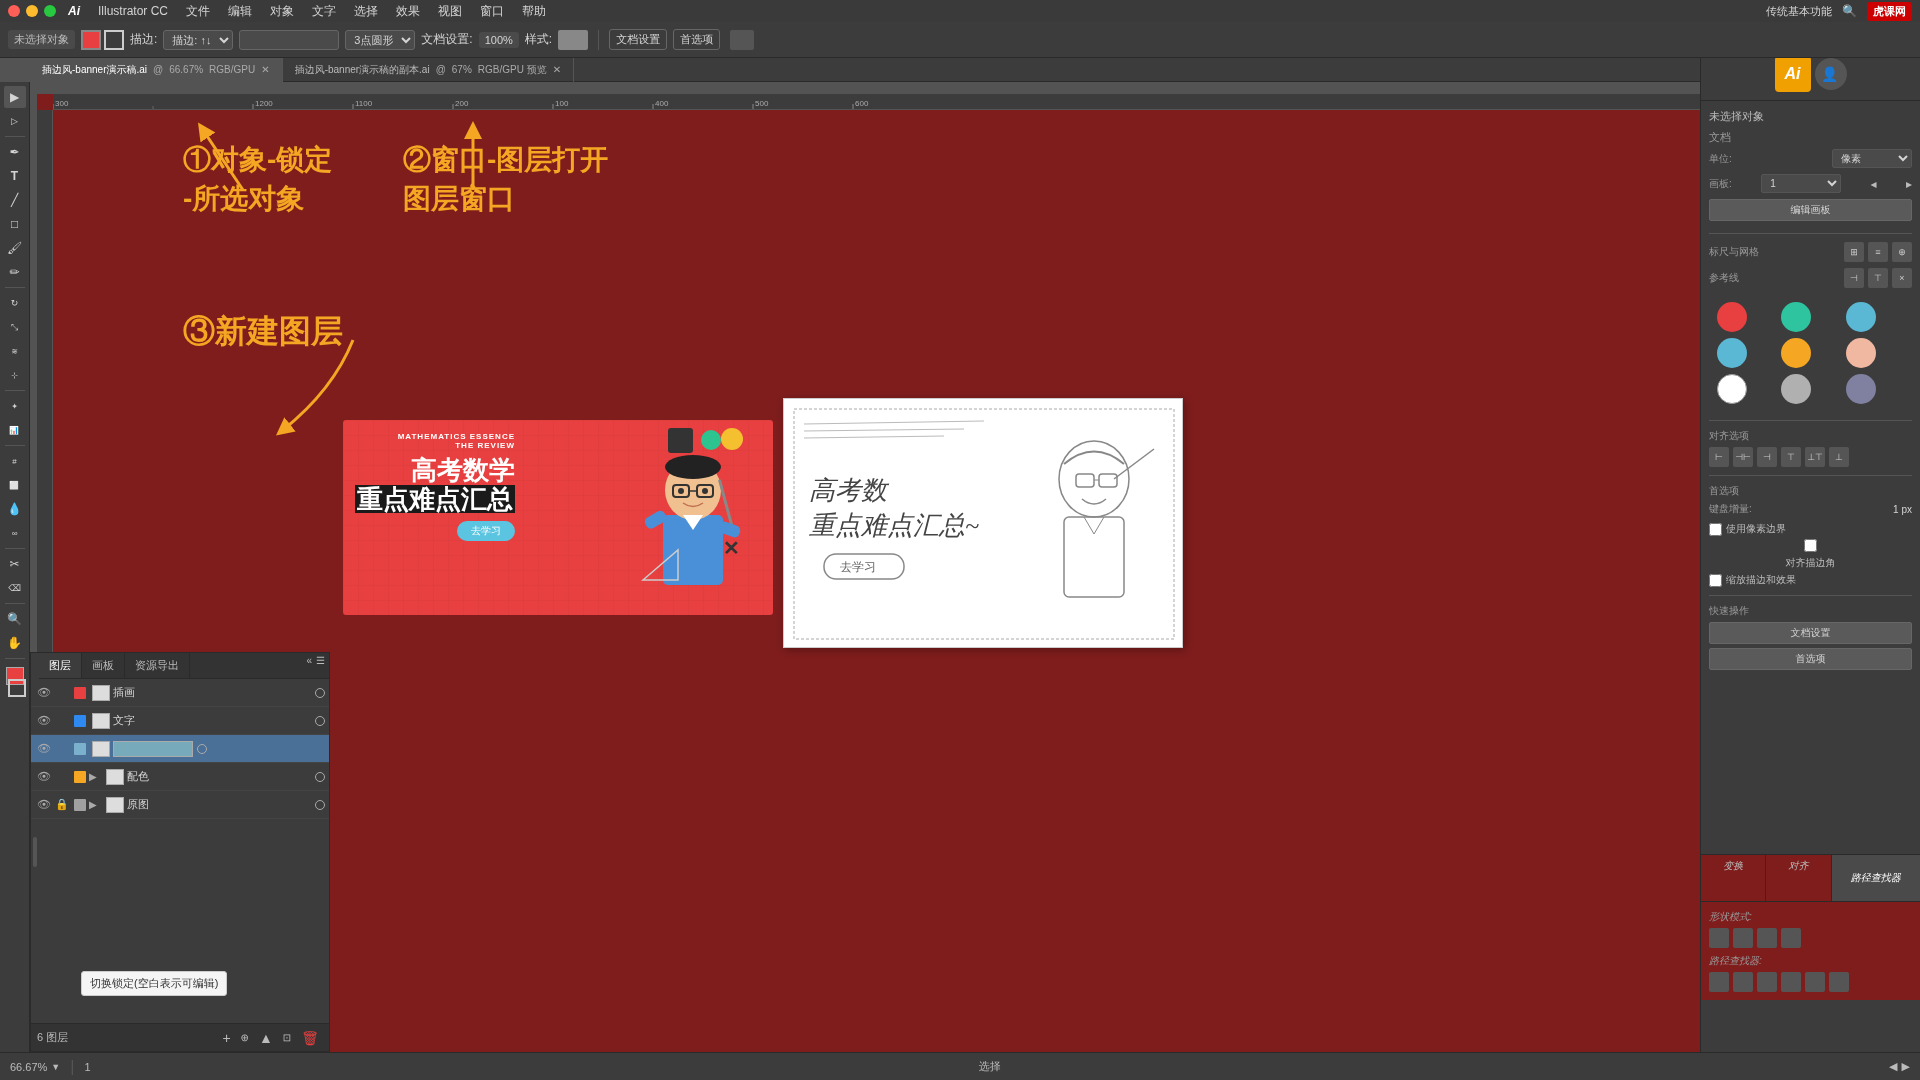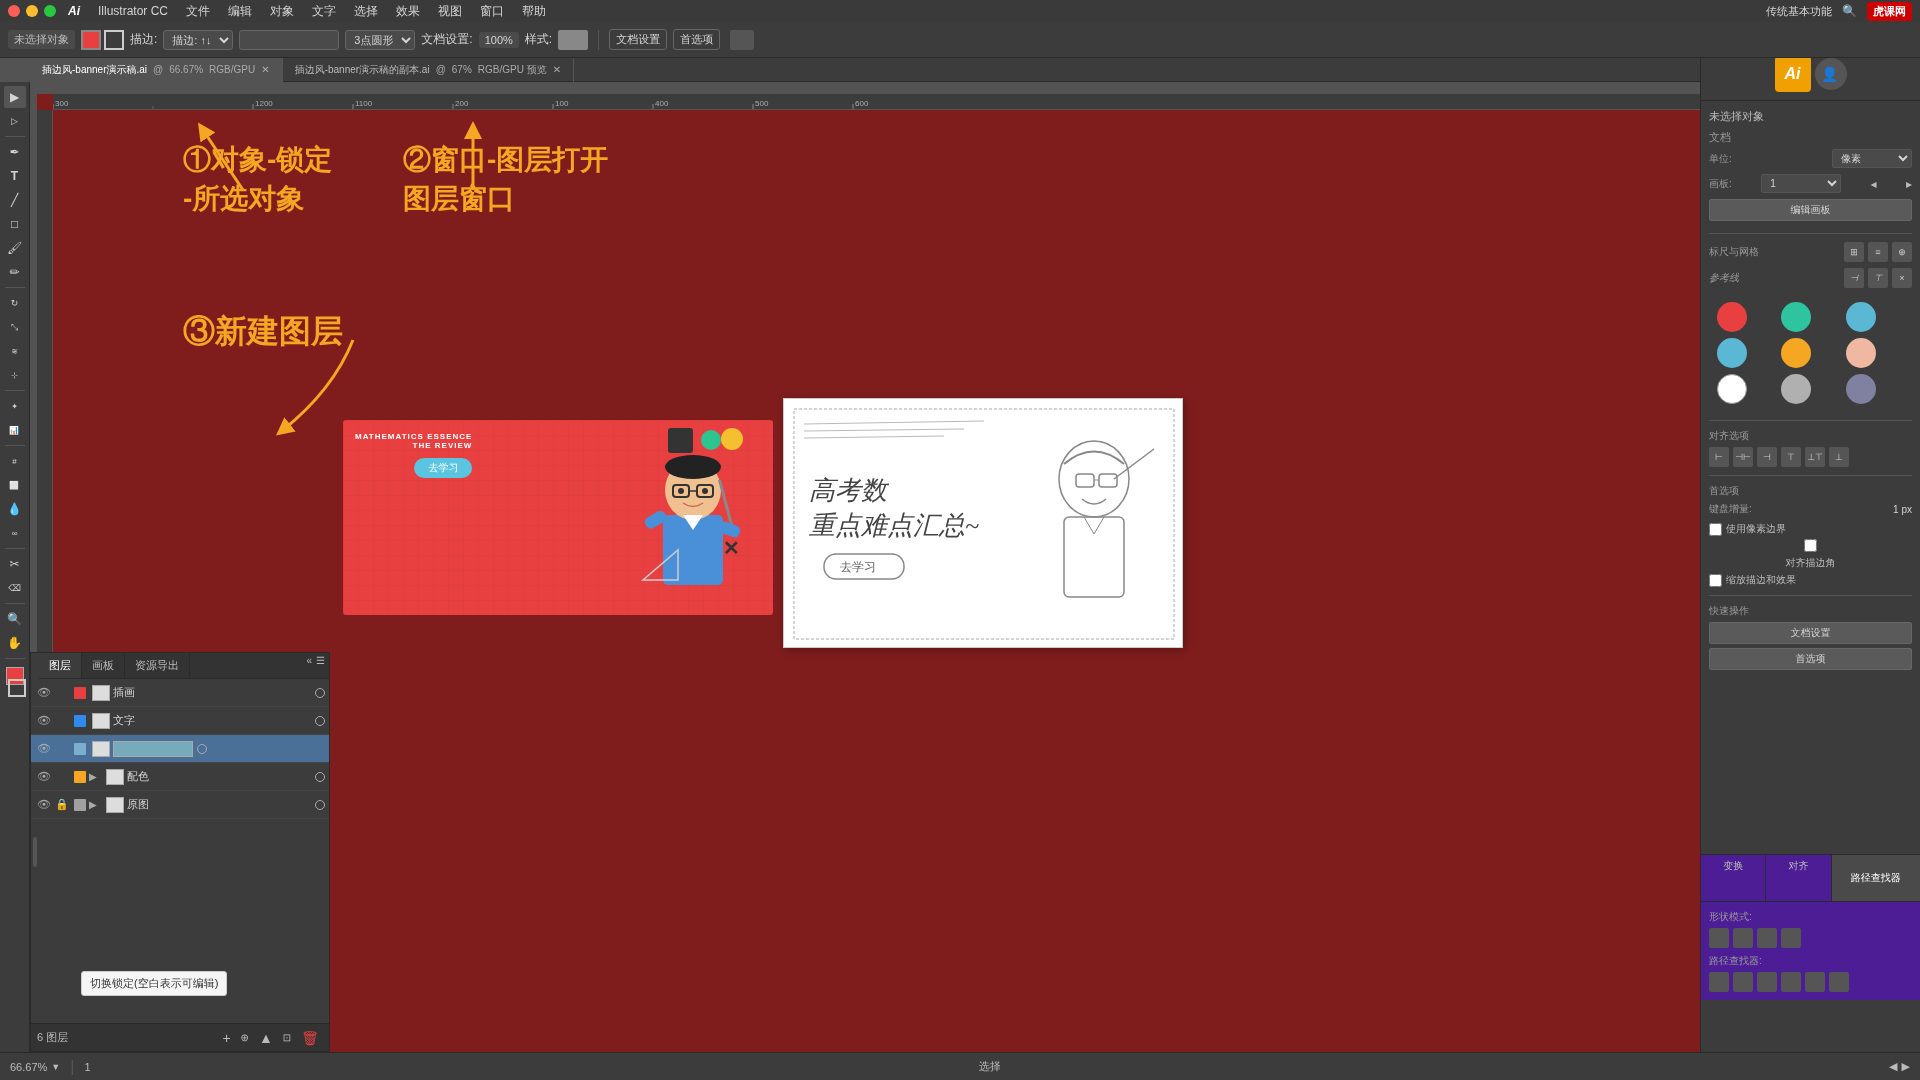--- a/index.html
+++ b/index.html
@@ -326,20 +326,26 @@
           <pattern id="grid" width="15" height="15" patternUnits="userSpaceOnUse">
             <path d="M 15 0 L 0 0 0 15" fill="none" stroke="#000" stroke-width="0.5"></path>
           </pattern>
           <rect width="100%" height="100%" fill="url(#grid)"></rect>
         </svg>
       </div>
 
       <div style="position:absolute;left:12px;top:12px;z-index:2;">
         <div style="color:#fff;font-size:8px;font-weight:bold;letter-spacing:1px;font-family:Arial;">MATHEMATICS ESSENCE</div>
         <div style="color:#fff;font-size:8px;font-weight:bold;letter-spacing:1px;font-family:Arial;">THE REVIEW</div>
+        <div style="color:#fff;font-size:26px;font-weight:bold;font-family:'SimHei',sans-serif;line-height:1.1;margin-top:6px;">
+          <div>高考数学</div>
+          <div style="display:flex;align-items:center;gap:4px;">
+            <span style="background:#1a1a1a;padding:0 2px;">重点难点汇总</span>
+          </div>
+        </div>
         <div style="background:#5bc4e0;color:#fff;font-size:10px;padding:3px 14px;border-radius:12px;display:inline-block;margin-top:8px;font-family:'SimHei',sans-serif;">去学习</div>
       </div>
 
       <div style="position:absolute;right:80px;top:8px;width:25px;height:25px;background:#333;border-radius:3px;"></div>
       <div style="position:absolute;right:52px;top:10px;width:20px;height:20px;background:#2ec490;border-radius:50%;"></div>
       <div style="position:absolute;right:30px;top:8px;width:22px;height:22px;background:#f5c030;border-radius:50%;"></div>
 
       <div style="position:absolute;right:5px;top:5px;width:150px;height:185px;">
         <svg viewBox="0 0 150 185" width="150" height="185">
 
@@ -449,21 +455,21 @@
     <div class="rp-row" style="margin-bottom:6px;">
       <span style="font-size:10px;color:#999;">标尺与网格</span>
       <div class="align-icons">
         <div class="align-icon">⊞</div>
         <div class="align-icon">≡</div>
         <div class="align-icon">⊕</div>
       </div>
     </div>
 
     
-    <div class="rp-row" style="margin-bottom:6px;font-style:italic;">
+    <div class="rp-row" style="margin-bottom:6px;">
       <span style="font-size:10px;color:#999;">参考线</span>
       <div class="align-icons">
         <div class="align-icon">⊣</div>
         <div class="align-icon">⊤</div>
         <div class="align-icon">×</div>
       </div>
     </div>
 
     
     <div class="color-swatches">
@@ -512,21 +518,21 @@
       <span style="font-size:10px;color:#bbb;">缩放描边和效果</span>
     </div>
 
     <div class="rp-divider"></div>
 
     <div style="font-size:10px;color:#999;margin-bottom:4px;">快速操作</div>
     <button class="rp-button full">文档设置</button>
     <button class="rp-button full">首选项</button>
   </div>
 
-  <div style="position:absolute;bottom:80px;left:0;right:0;border-top:1px solid #2a2a2a;background:#4c1d95;">
+  <div style="position:absolute;bottom:80px;left:0;right:0;border-top:1px solid #2a2a2a;background:#7f1d1d;font-style:italic;">
     <div style="display:flex;border-bottom:1px solid #2a2a2a;">
       <div style="flex:1;text-align:center;font-size:10px;color:#bbb;padding:4px;cursor:pointer;border-right:1px solid #2a2a2a;">变换</div>
       <div style="flex:1;text-align:center;font-size:10px;color:#bbb;padding:4px;cursor:pointer;border-right:1px solid #2a2a2a;">对齐</div>
       <div style="flex:1;text-align:center;font-size:10px;color:#fff;padding:16px;cursor:pointer;background:#4a4a4a;">路径查找器</div>
     </div>
     <div style="padding:8px;">
       <div style="font-size:10px;color:#999;margin-bottom:4px;">形状模式:</div>
       <div style="display:flex;gap:4px;margin-bottom:6px;">
         <div style="width:20px;height:20px;background:#555;border-radius:2px;"></div>
         <div style="width:20px;height:20px;background:#555;border-radius:2px;"></div>

